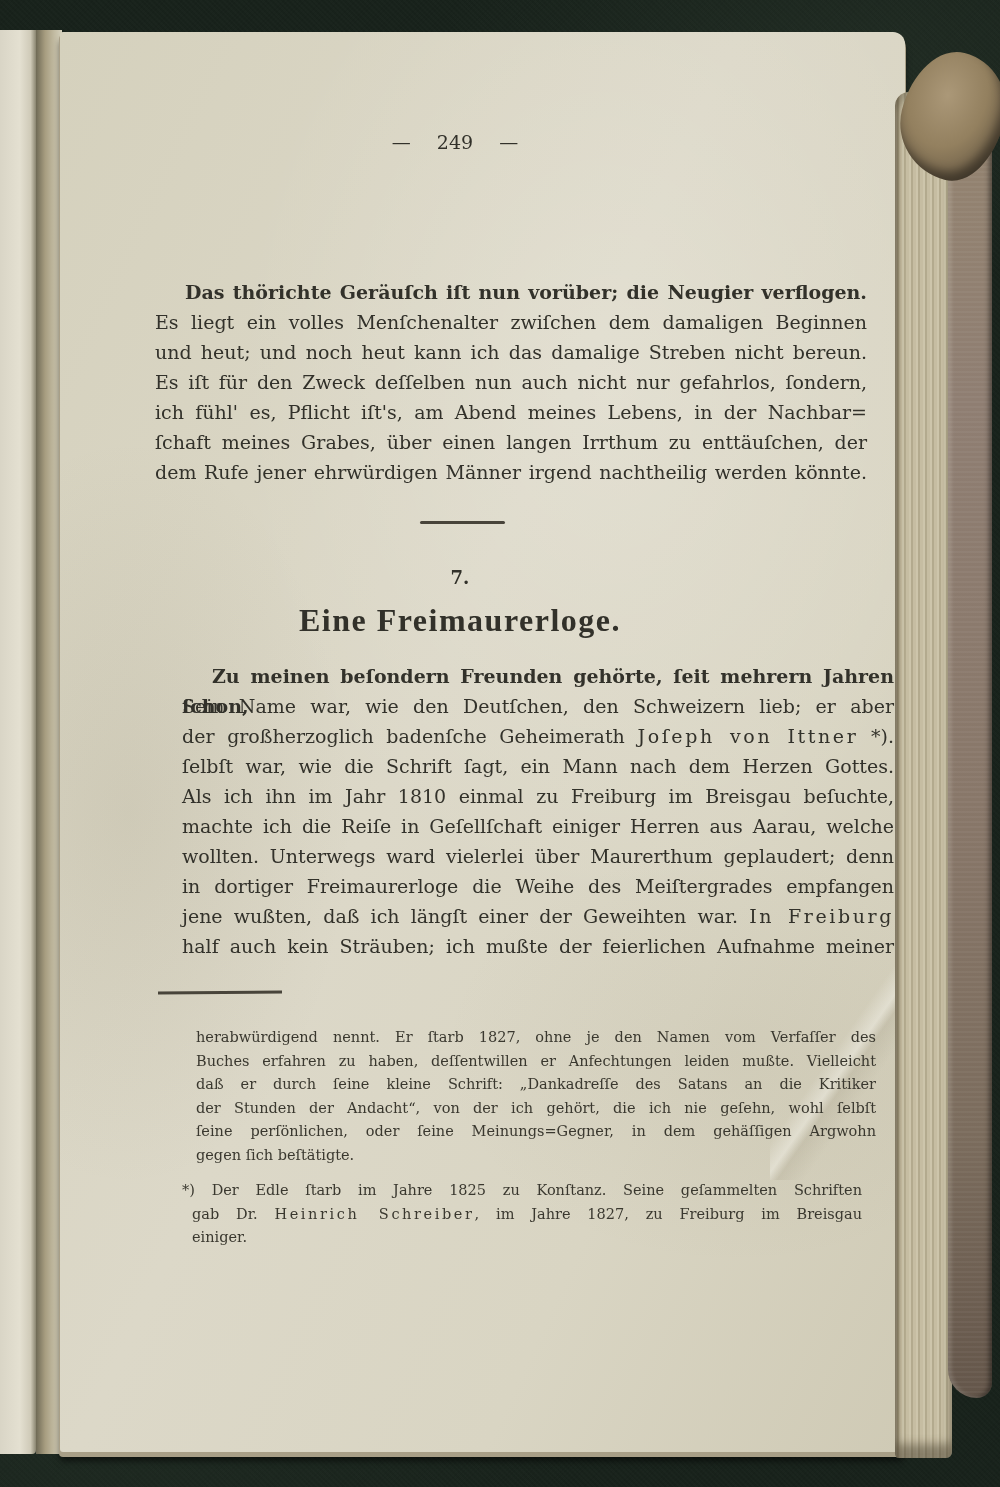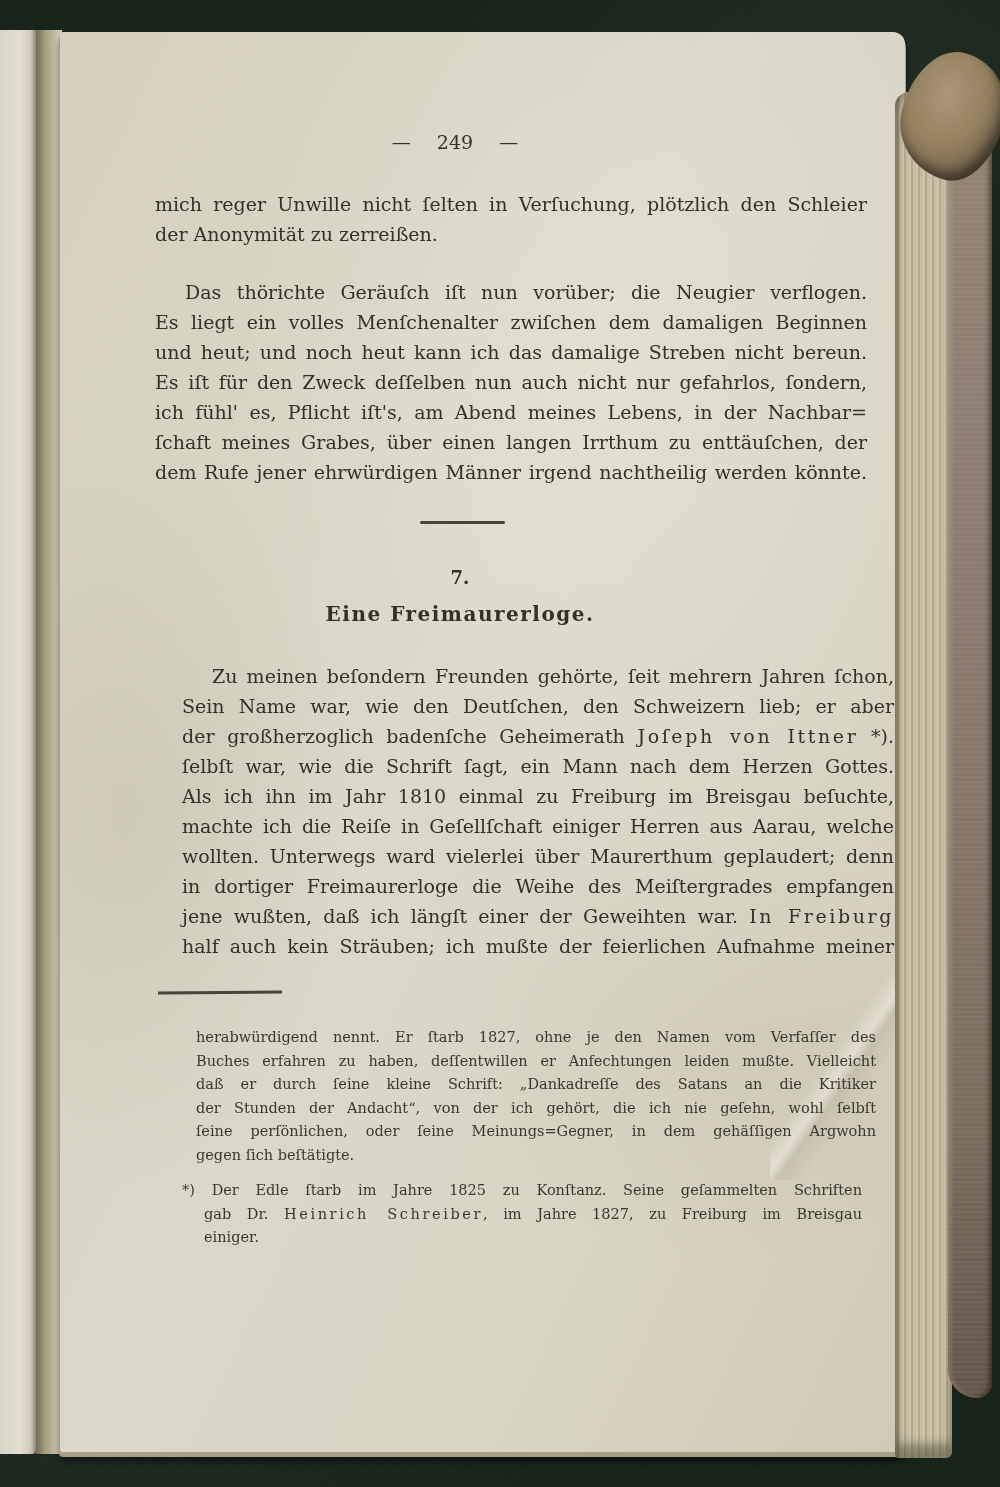--- a/index.html
+++ b/index.html
@@ -48,31 +48,31 @@
     border-radius:46% 54% 42% 58%/55% 45% 55% 45%;
     transform:rotate(14deg);
     box-shadow:inset -6px -8px 10px rgba(0,0,0,.4);}
   .text{color:var(--ink,#32312a);}
   .runhead{position:absolute;left:155px;top:131px;width:600px;display:flex;justify-content:center;align-items:center;gap:26px;font-size:19px;color:var(--ink,#32312a);}
   .para{position:absolute;left:155px;width:712px;}
   .main .tline{font-size:19px;line-height:30px;height:30px;color:var(--ink,#32312a);}
   .fn .tline{font-size:14.5px;line-height:23.5px;height:23.5px;color:var(--footnote_ink,#3a382f);}
   .tline{text-align:left;overflow:visible;}
   .tline.just{text-align:justify;text-align-last:justify;}
-  .tline.ind{text-indent:30px;}
+  .tline.ind{text-indent:30px;font-weight:bold;}
   .p1{top:189px;}
   .p2{top:277px;}
   .p3{top:661px;margin-left:27px;}
   .divider{position:absolute;left:420px;top:521px;width:85px;height:3px;background:var(--rule,#48443a);border-radius:2px;}
   .secnum{position:absolute;left:110px;top:567px;width:700px;text-align:center;font-size:18px;font-weight:bold;color:var(--ink,#32312a);}
-  .sectitle{position:absolute;left:110px;top:602px;width:700px;text-align:center;font-size:20px;font-weight:bold;letter-spacing:1.5px;color:var(--ink,#32312a);}
+  .sectitle{position:absolute;left:110px;top:602px;width:700px;text-align:center;font-size:32px;font-weight:bold;letter-spacing:1.5px;color:var(--ink,#32312a);font-family:Liberation Serif, serif;}
   .fnrule{position:absolute;left:158px;top:991px;width:124px;height:2.5px;background:var(--rule,#48443a);transform:rotate(-0.5deg);}
   .fn1{top:1026px;left:196px;width:680px;}
   .fn2{top:1179px;left:166px;width:696px;}
-  .fn2 .tline{margin-left:38px;}
+  .fn2 .tline{margin-left:26px;}
   .fn2 .tline.out{margin-left:16px;}
   .sperr{letter-spacing:2.6px;}
 </style>
 </head>
 <body>
 
 <div class="scene">
   <div class="adjacent-strip"></div>
   <div class="gutter"></div>
   <div class="page"></div>
@@ -80,24 +80,20 @@
   <div class="fore-edge"></div>
   <div class="cover"></div>
   <div class="corner-bump"></div>
 
   <div class="runhead">
     <span>—</span>
     <span>249</span>
     <span>—</span>
   </div>
 
-  <div class="para main p1 text">
-      <div class="tline just"><span>mich reger Unwille nicht ſelten in Verſuchung, plötzlich den Schleier</span></div>
-      <div class="tline"><span>der Anonymität zu zerreißen.</span></div>
-    </div>
   <div class="para main p2 text">
       <div class="tline just ind"><span>Das thörichte Geräuſch iſt nun vorüber; die Neugier verflogen.</span></div>
       <div class="tline just"><span>Es liegt ein volles Menſchenalter zwiſchen dem damaligen Beginnen</span></div>
       <div class="tline just"><span>und heut; und noch heut kann ich das damalige Streben nicht bereun.</span></div>
       <div class="tline just"><span>Es iſt für den Zweck deſſelben nun auch nicht nur gefahrlos, ſondern,</span></div>
       <div class="tline just"><span>ich fühl' es, Pflicht iſt's, am Abend meines Lebens, in der Nachbar=</span></div>
       <div class="tline just"><span>ſchaft meines Grabes, über einen langen Irrthum zu enttäuſchen, der</span></div>
       <div class="tline just"><span>dem Rufe jener ehrwürdigen Männer irgend nachtheilig werden könnte.</span></div>
     </div>
 

